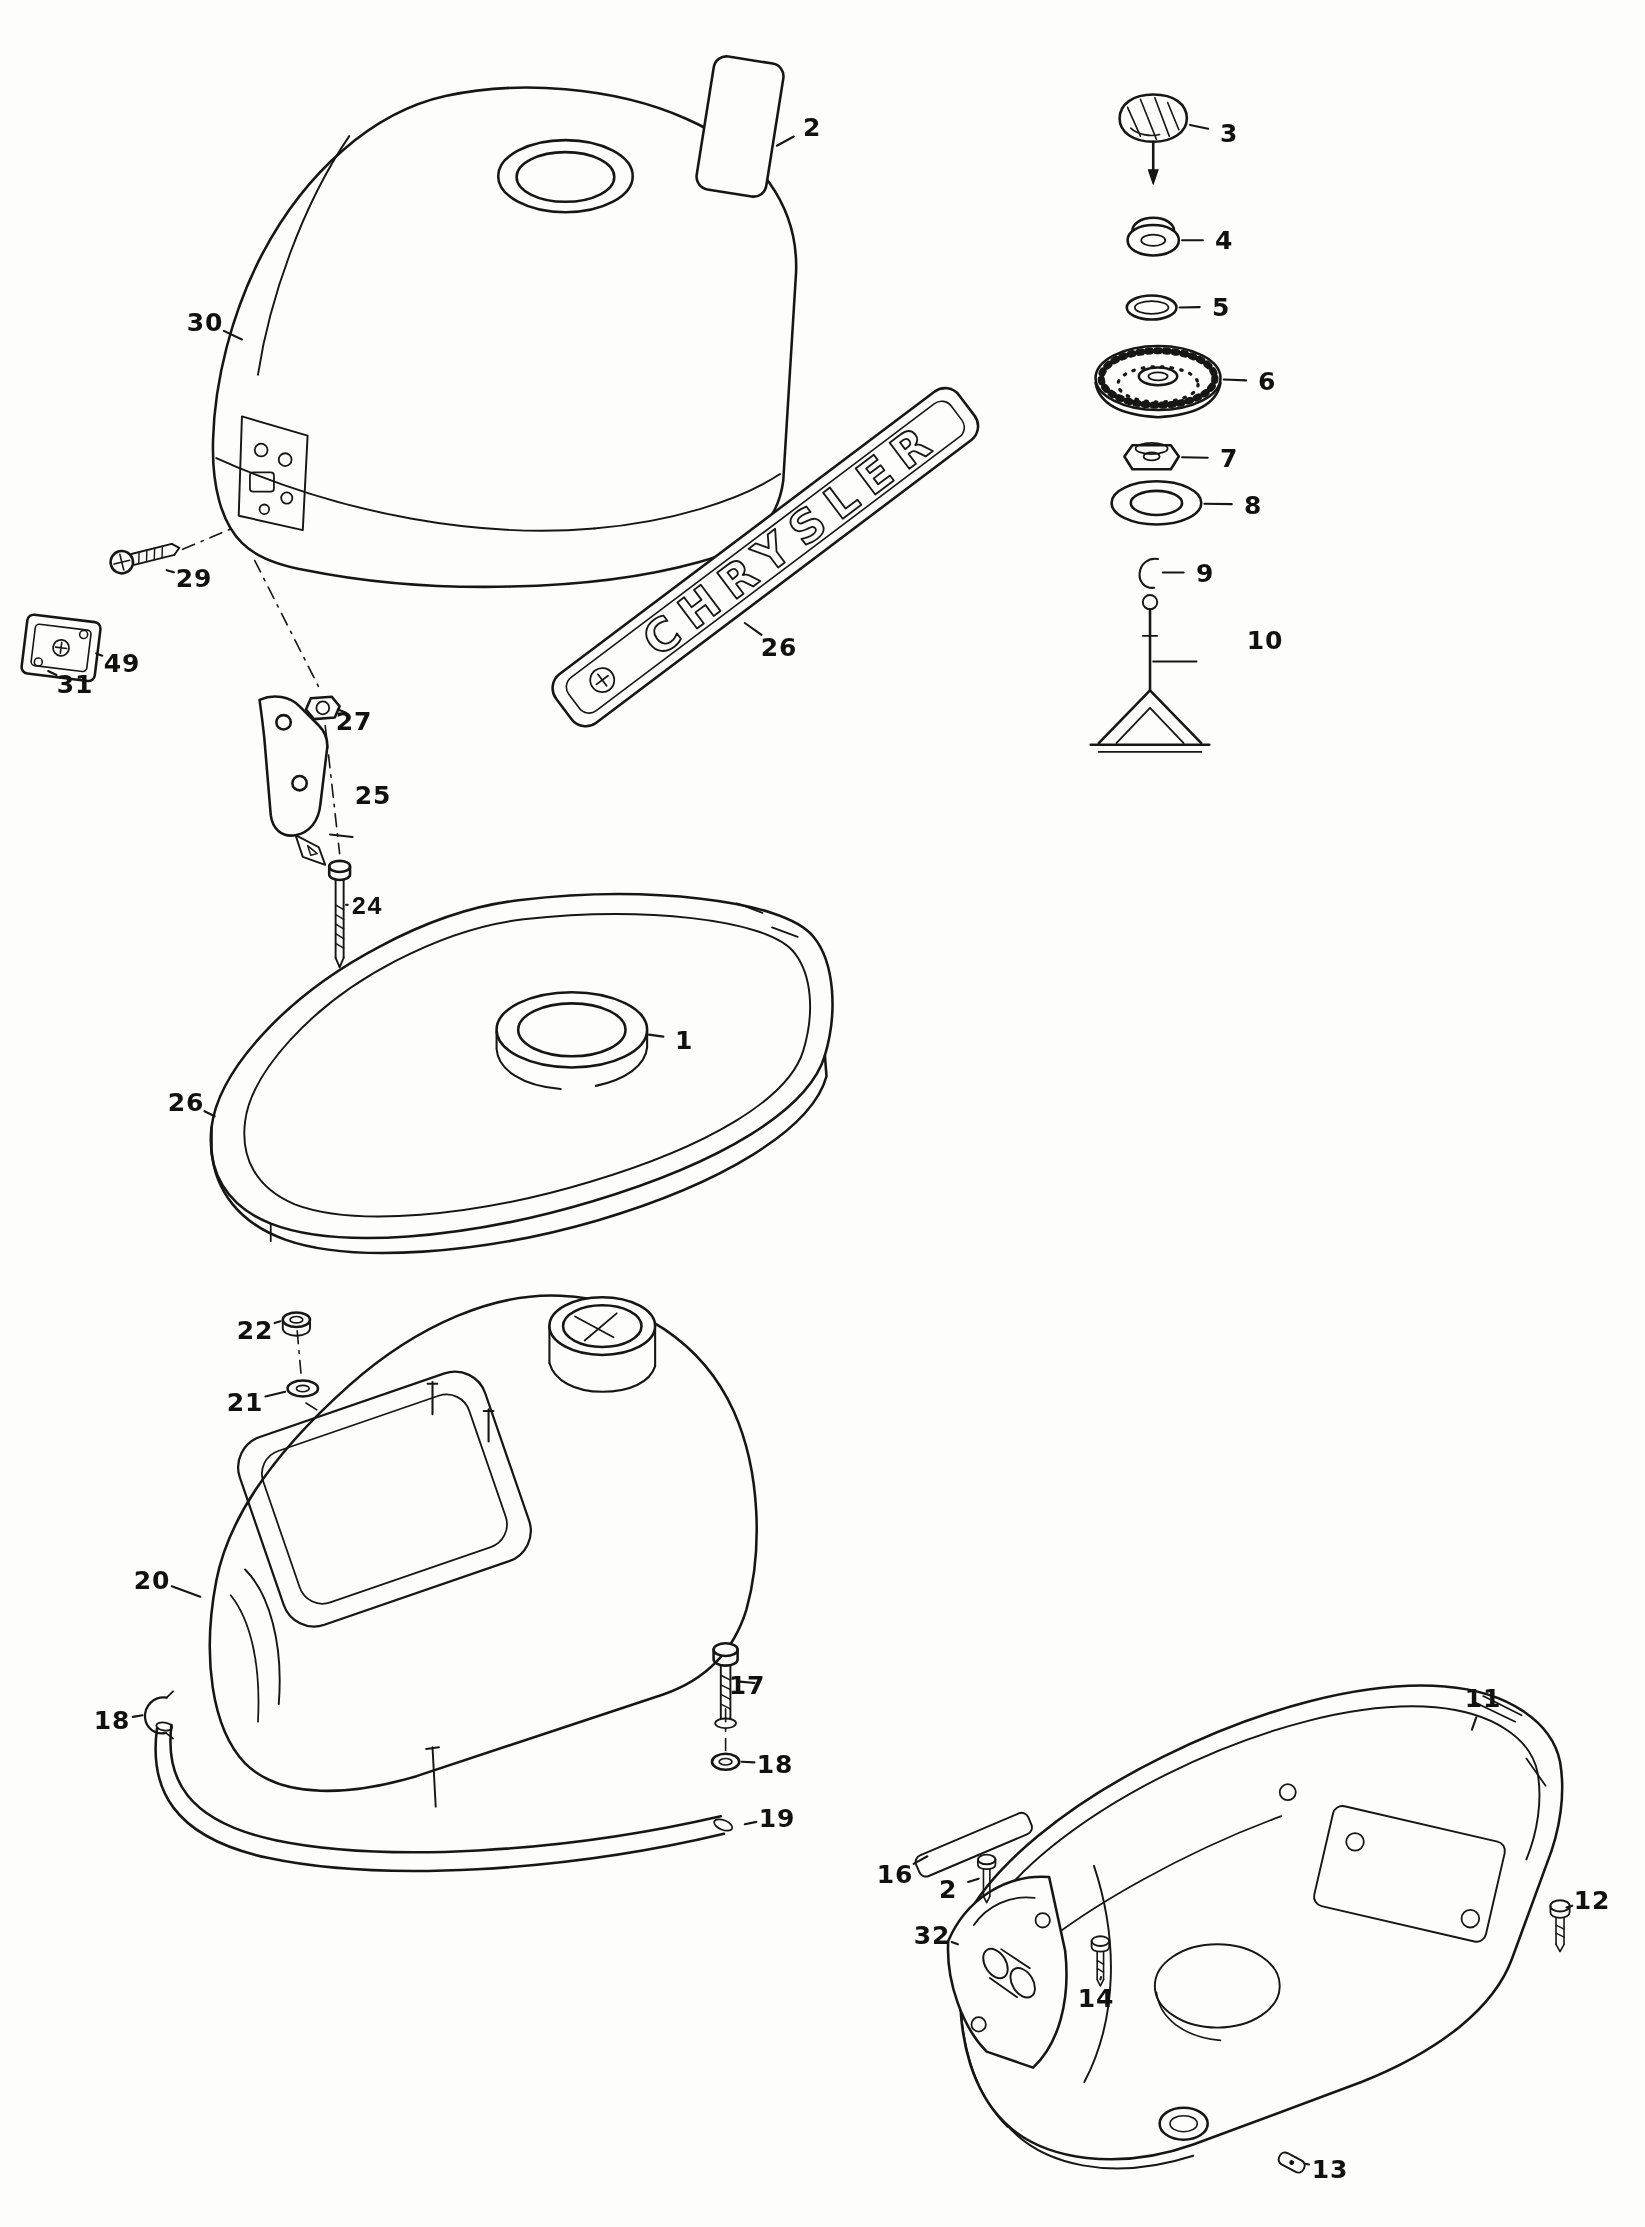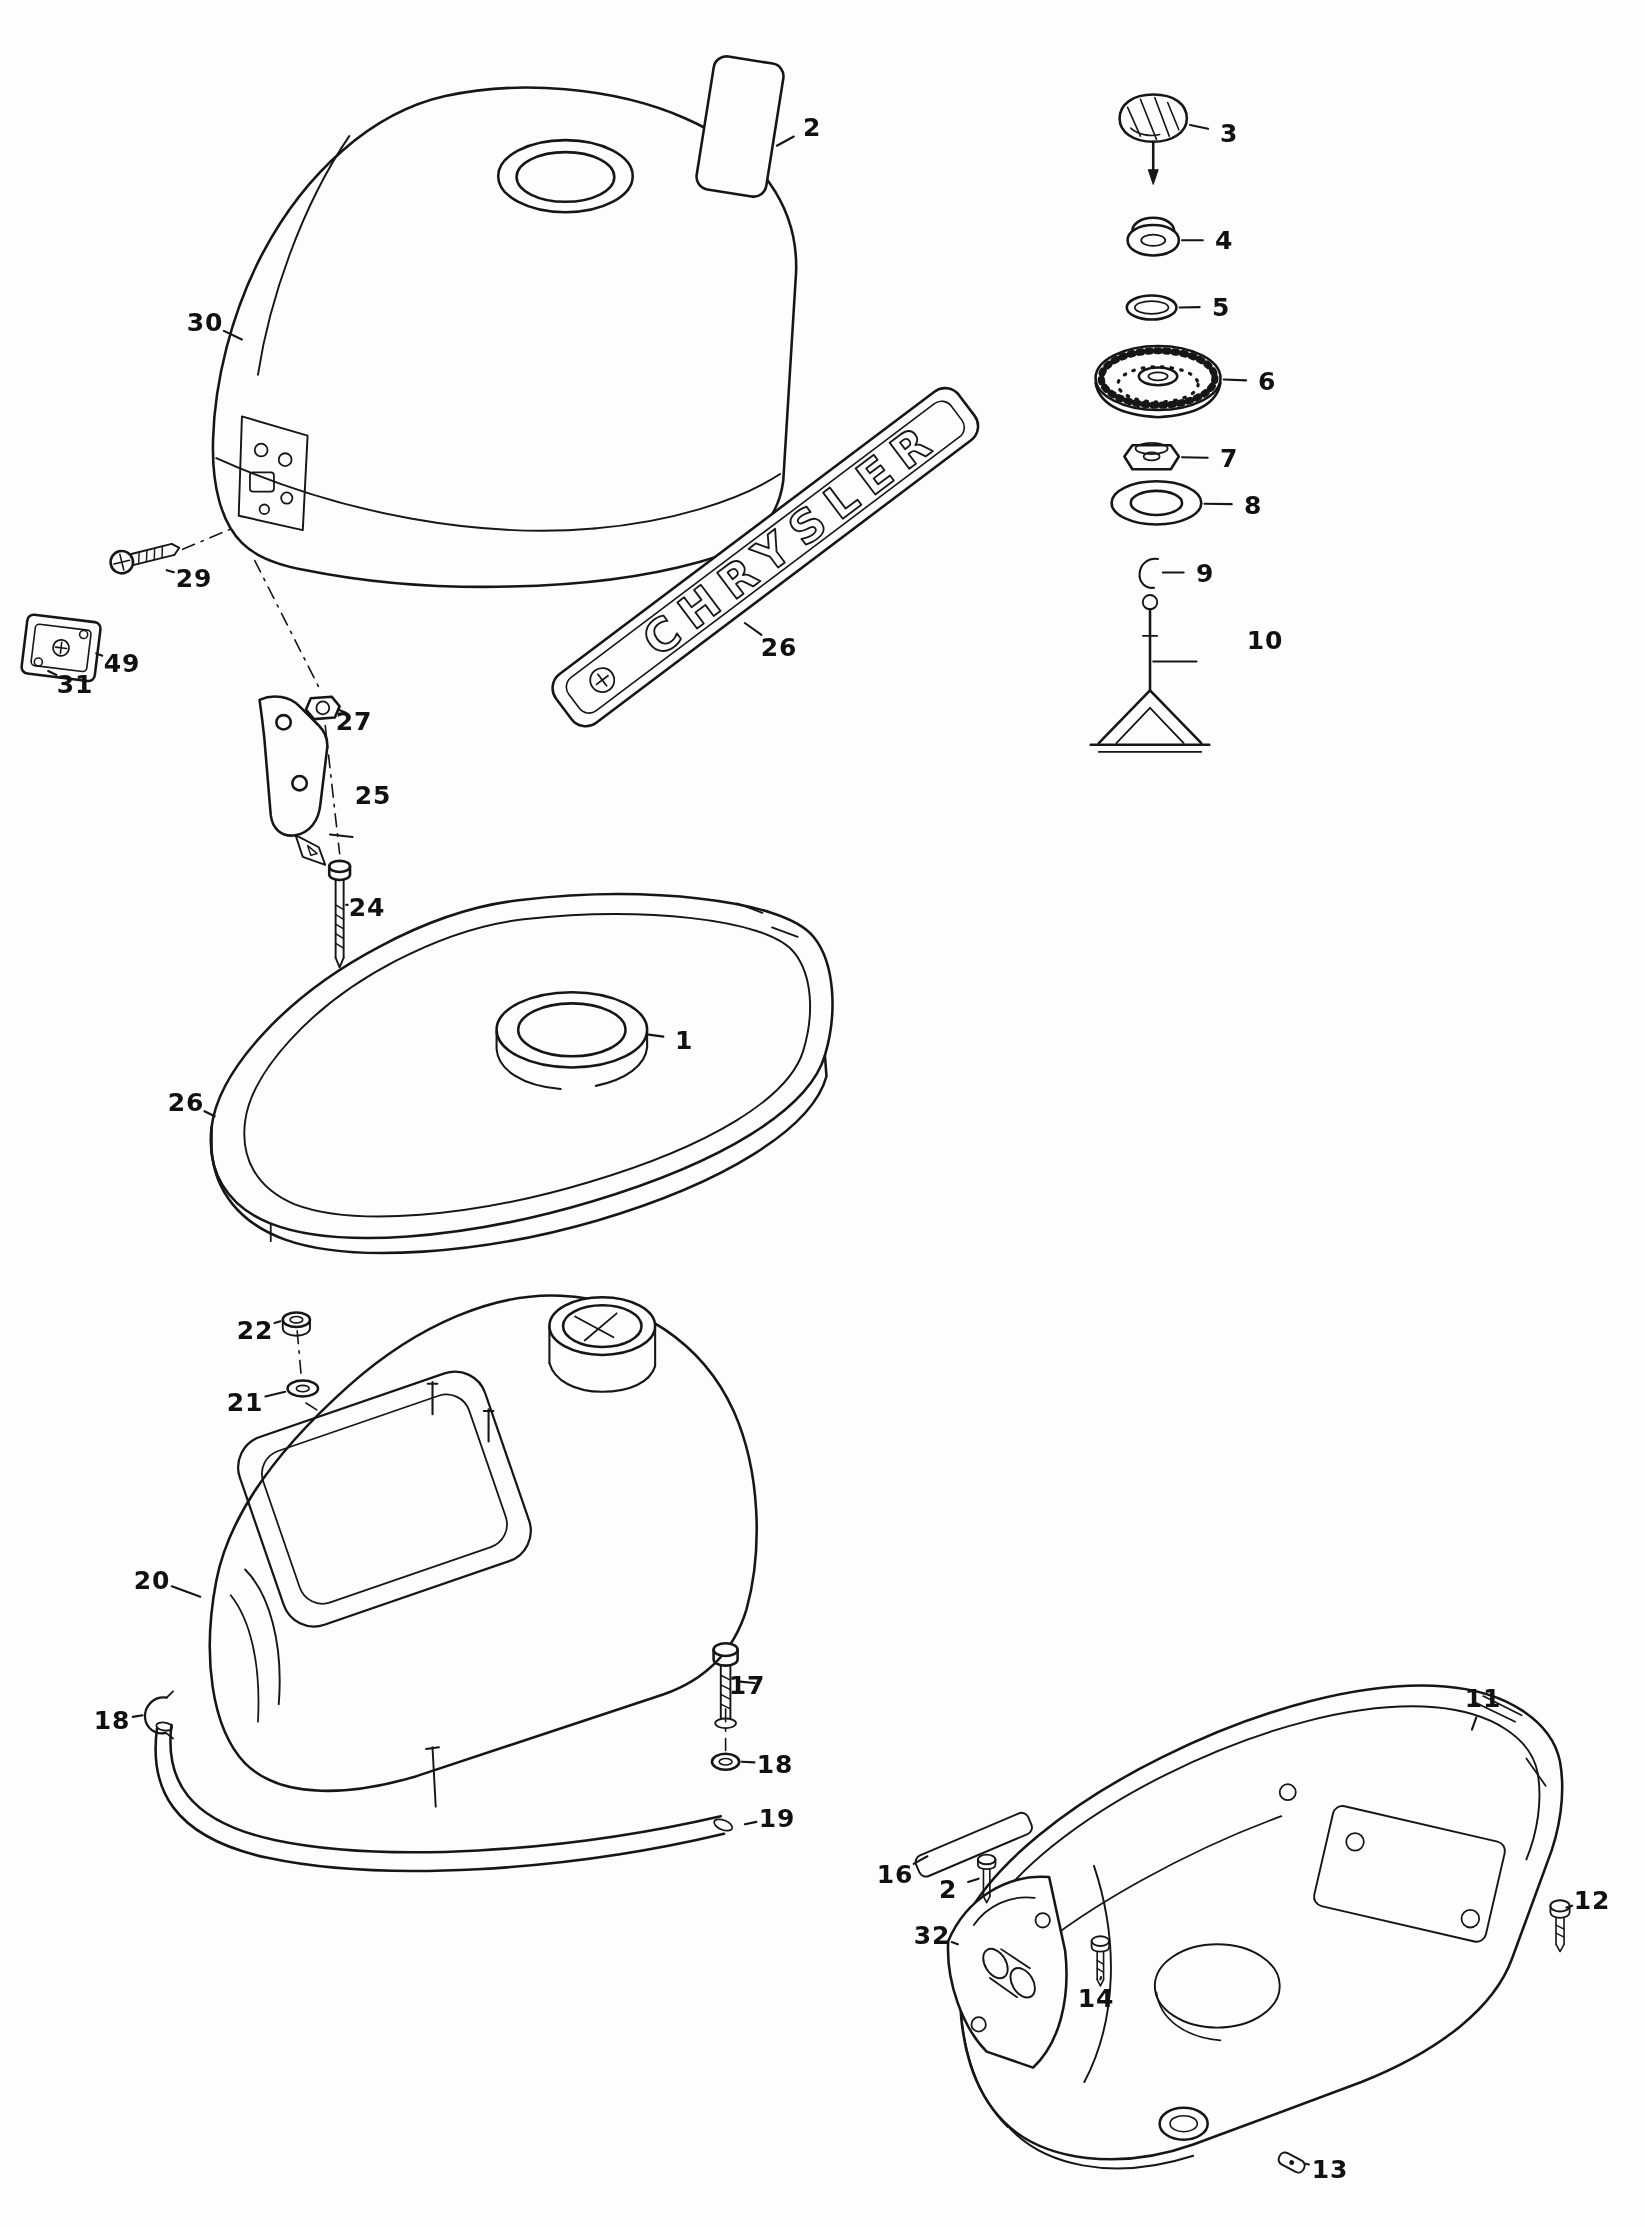--- a/index.html
+++ b/index.html
@@ -343,21 +343,21 @@
       <div class="callout" style="left: 1229px; top: 458px;">7</div>
       <div class="callout" style="left: 1253px; top: 505px;">8</div>
       <div class="callout" style="left: 1205px; top: 573px;">9</div>
       <div class="callout" style="left: 1217px; top: 640px; margin-left: 48px;">10</div>
       <div class="callout" style="left: 194px; top: 578px;">29</div>
       <div class="callout" style="left: 122px; top: 663px;">49</div>
       <div class="callout" style="left: 75px; top: 684px;">31</div>
       <div class="callout" style="left: 354px; top: 721px;">27</div>
       <div class="callout" style="left: 779px; top: 647px;">26</div>
       <div class="callout" style="left: 373px; top: 795px; text-align: right;">25</div>
-      <div class="callout" style="left: 367px; top: 907px;">24</div>
+      <div class="callout" style="left: 367px; top: 907px; font-family: Liberation Mono, monospace;">24</div>
       <div class="callout" style="left: 684px; top: 1040px;">1</div>
       <div class="callout" style="left: 186px; top: 1102px;">26</div>
       <div class="callout" style="left: 255px; top: 1330px;">22</div>
       <div class="callout" style="left: 245px; top: 1402px;">21</div>
       <div class="callout" style="left: 152px; top: 1580px;">20</div>
       <div class="callout" style="left: 747px; top: 1685px;">17</div>
       <div class="callout" style="left: 112px; top: 1720px;">18</div>
       <div class="callout" style="left: 775px; top: 1764px;">18</div>
       <div class="callout" style="left: 777px; top: 1818px;">19</div>
       <div class="callout" style="left: 1483px; top: 1698px;">11</div>

